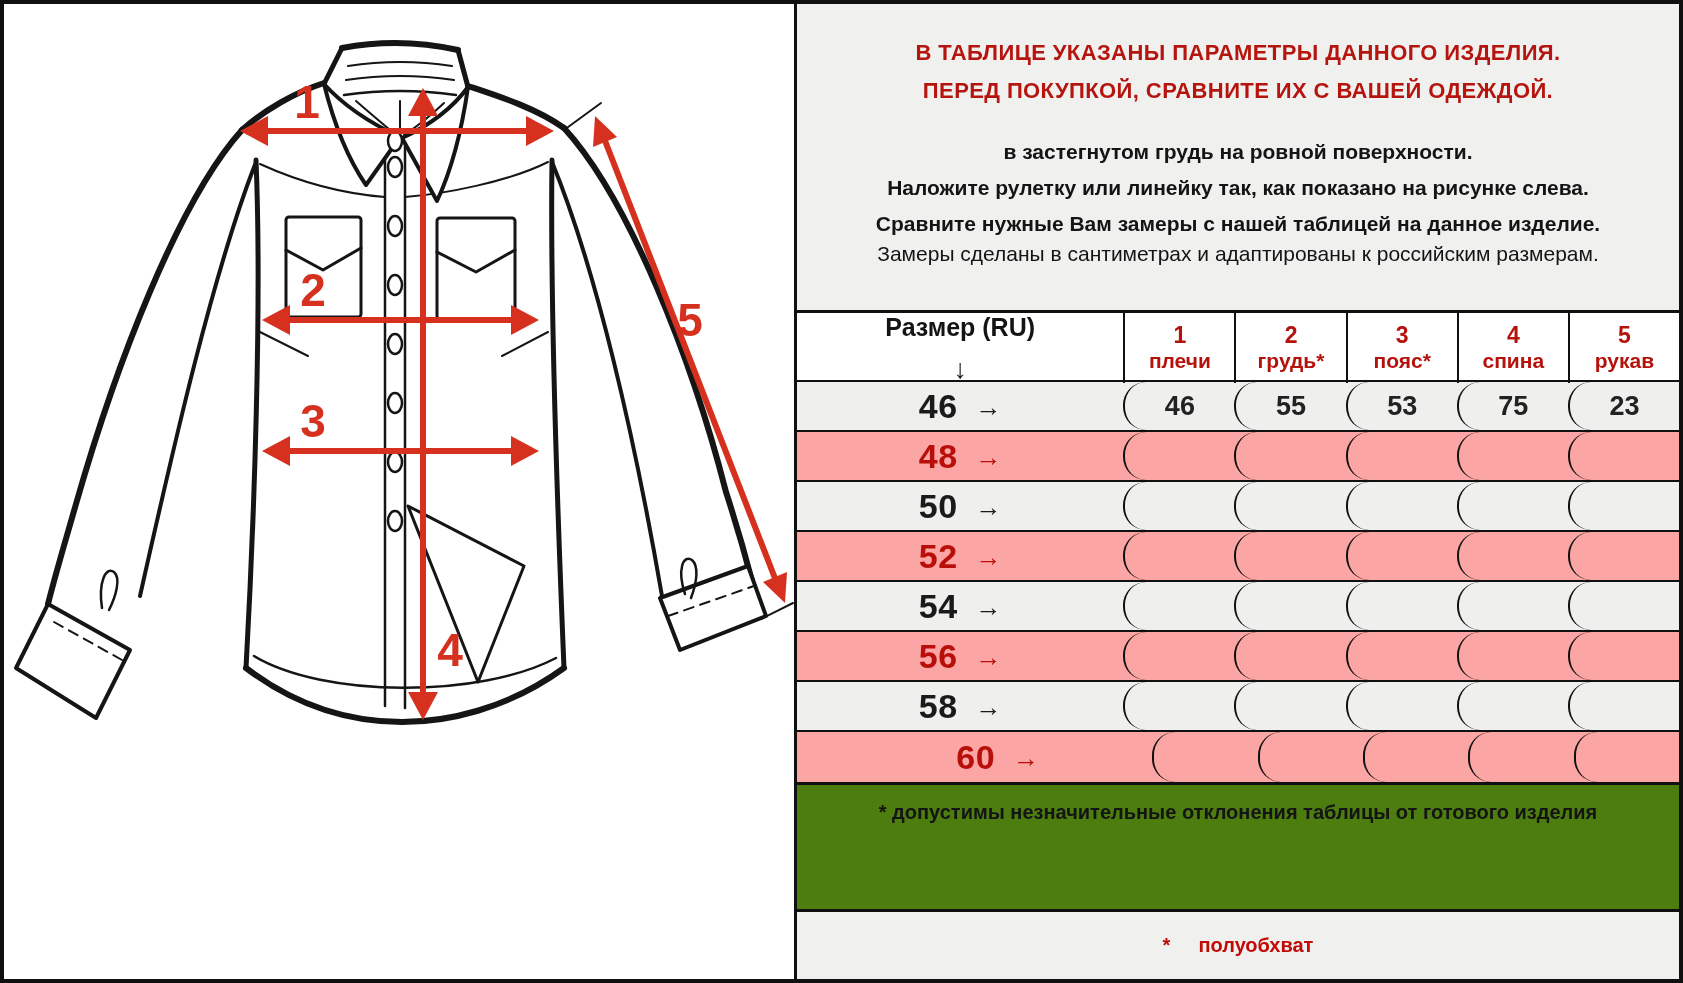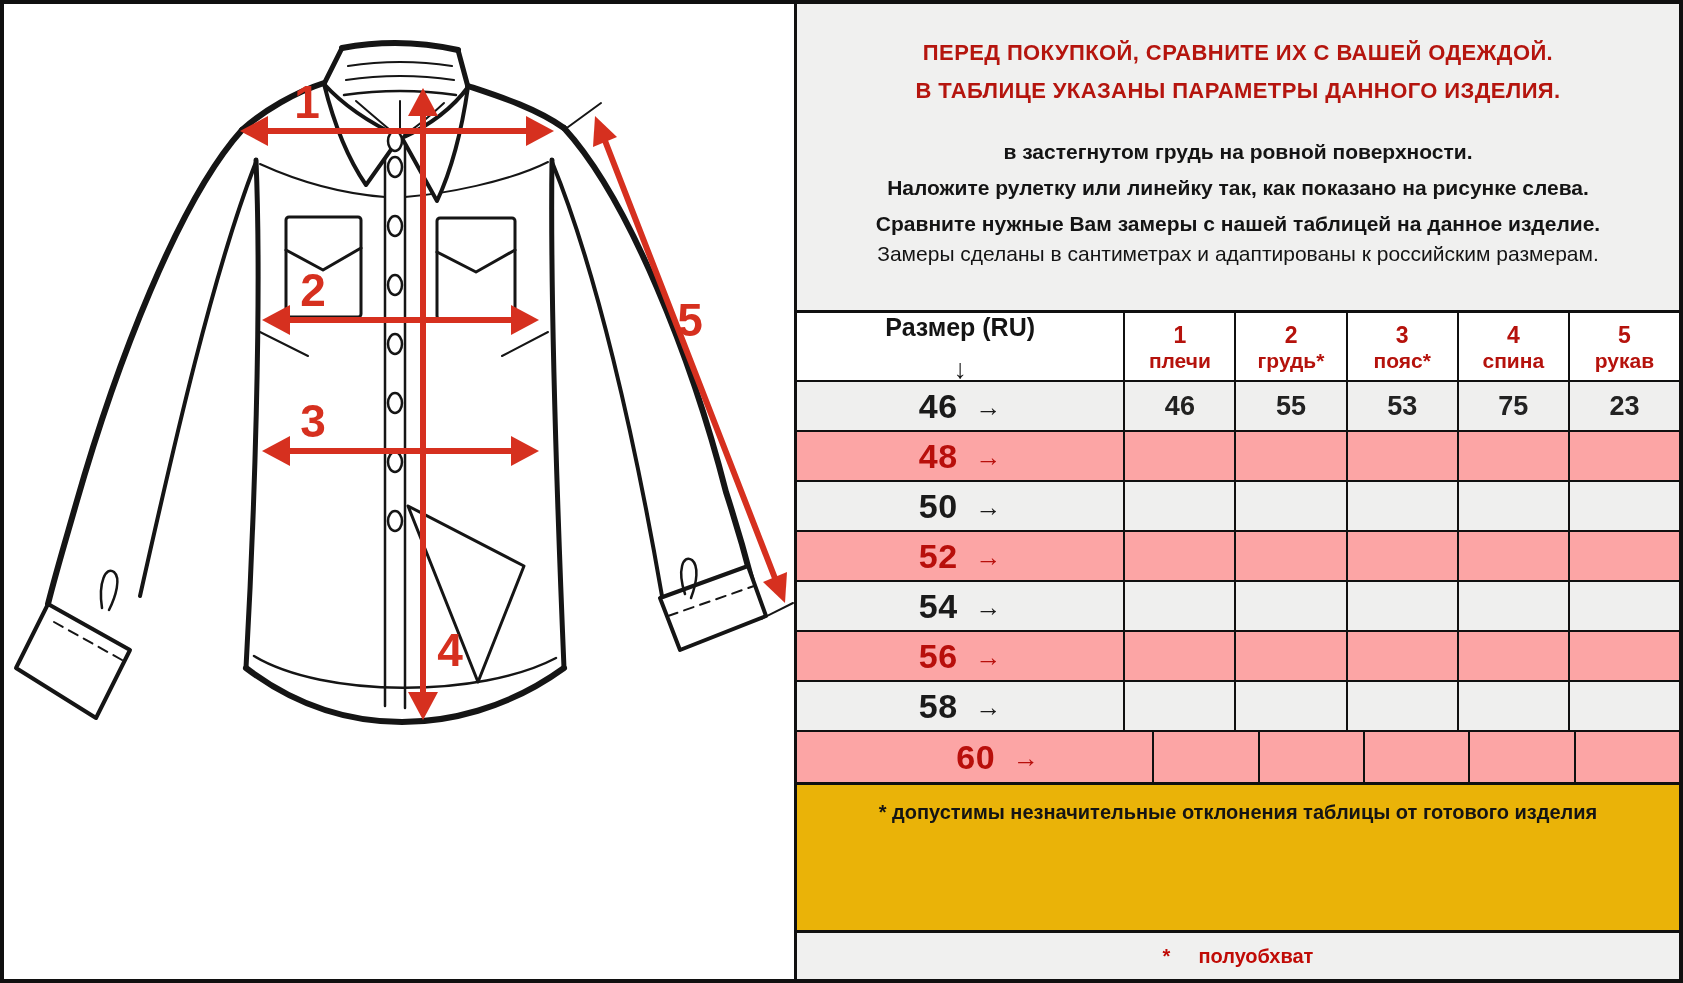--- a/index.html
+++ b/index.html
@@ -38,28 +38,28 @@
   .th { display:flex; flex-direction:column; align-items:center; justify-content:center; }
   .th + .th, .td + .td { border-left:2px solid #101010; }
   .size-th { flex-direction:column; gap:10px; color:#141414; font-weight:700; font-size:25px; }
   .size-th .dn { font-weight:400; font-size:27px; transform:translateY(2px); }
   .col-th .num { color:#b5120c; font-weight:700; font-size:23px; line-height:26px; }
   .col-th .nm  { color:#b5120c; font-weight:700; font-size:21px; line-height:26px; }
 
   .trow { height:50px; border-bottom:2px solid #101010; background:#fca5a5; }
   .trow:last-child { border-bottom:none;padding-left:46px; }
   .trow.gray { background:#efefee; }
-  .td { display:flex; align-items:center; justify-content:center; }
+  .td { display:flex; align-items:center; justify-content:center;border-radius:23px; }
   .td.size .sz { font-weight:700; font-size:34px; letter-spacing:.5px; }
   .td.size .ar { font-weight:400; font-size:26px; margin-left:18px; transform:translateY(1px); }
   .td.size.dark { color:#1a1a1a; }
   .td.size.red  { color:#b80f0b; }
   .td.val { color:#222222; font-weight:600; font-size:27px; }
 
-  .footnotes { height:148px; background:#eab308; text-align:center; border-top:3px solid #101010; padding-top:16px; }
+  .footnotes { height:127px; background:#4d7c0f; text-align:center; border-top:3px solid #101010; padding-top:16px; }
   .fn-star { color:#141414; font-weight:700; font-size:20px; }
   .fn-para { margin-top:14px; color:#141414; font-weight:700; font-size:20px; line-height:30px; }
 
   .footer {
     flex:1 1 auto; background:#f0f0ef; border-top:3px solid #101010;
     display:flex; align-items:center; justify-content:center;
     color:#c00b06; font-weight:700; font-size:20px;
   }
   .footer .gap { margin-left:28px; }
 </style>
@@ -162,22 +162,22 @@
         <text x="446" y="662">4</text>
         <text x="686" y="332">5</text>
       </g>
     </svg>
   </div>
 
   <div class="right-panel">
 
     <div class="intro">
       <div class="intro-title">
+        <div>В ТАБЛИЦЕ УКАЗАНЫ ПАРАМЕТРЫ ДАННОГО ИЗДЕЛИЯ.</div>
         <div>ПЕРЕД ПОКУПКОЙ, СРАВНИТЕ ИХ С ВАШЕЙ ОДЕЖДОЙ.</div>
-        <div>В ТАБЛИЦЕ УКАЗАНЫ ПАРАМЕТРЫ ДАННОГО ИЗДЕЛИЯ.</div>
       </div>
       <div class="intro-lines">
         <div>в застегнутом грудь на ровной поверхности.</div>
         <div>Наложите рулетку или линейку так, как показано на рисунке слева.</div>
         <div>Сравните нужные Вам замеры с нашей таблицей на данное изделие.</div>
       </div>
       <div class="intro-note">Замеры сделаны в сантиметрах и адаптированы к российским размерам.</div>
     </div>
 
     <div class="tbl">

